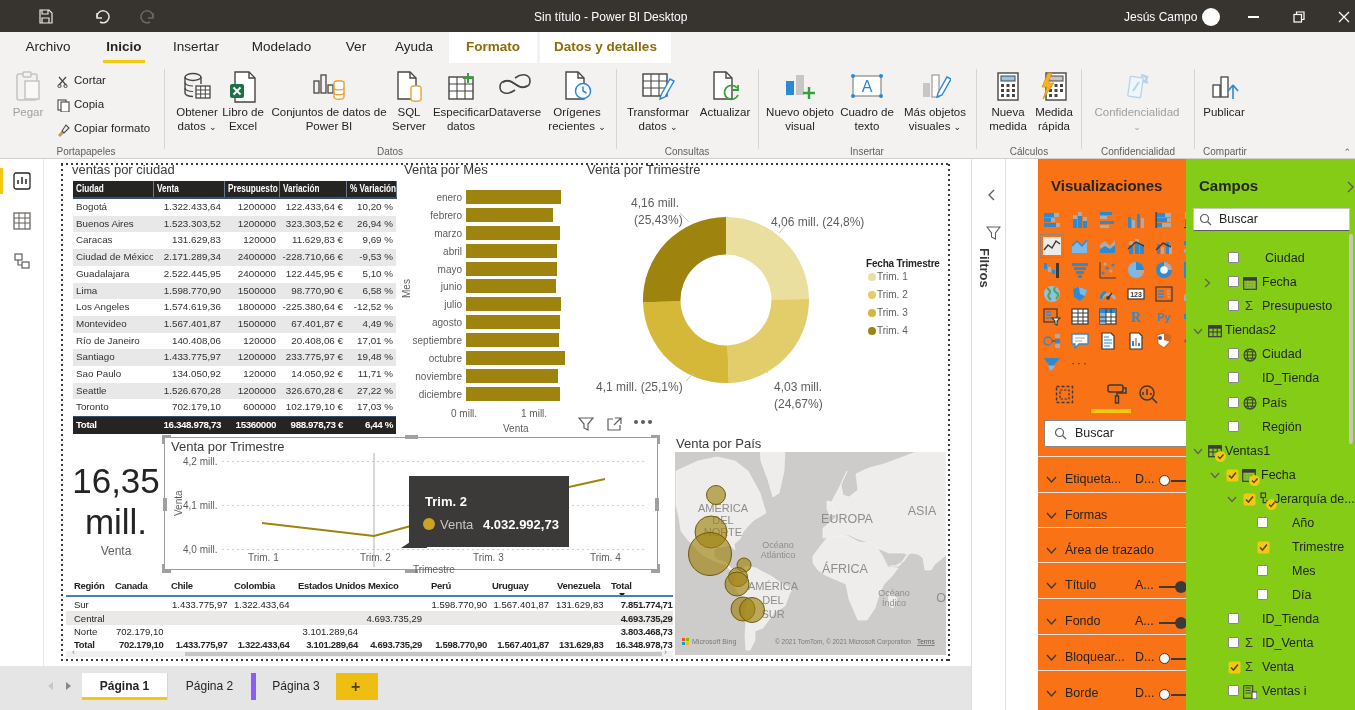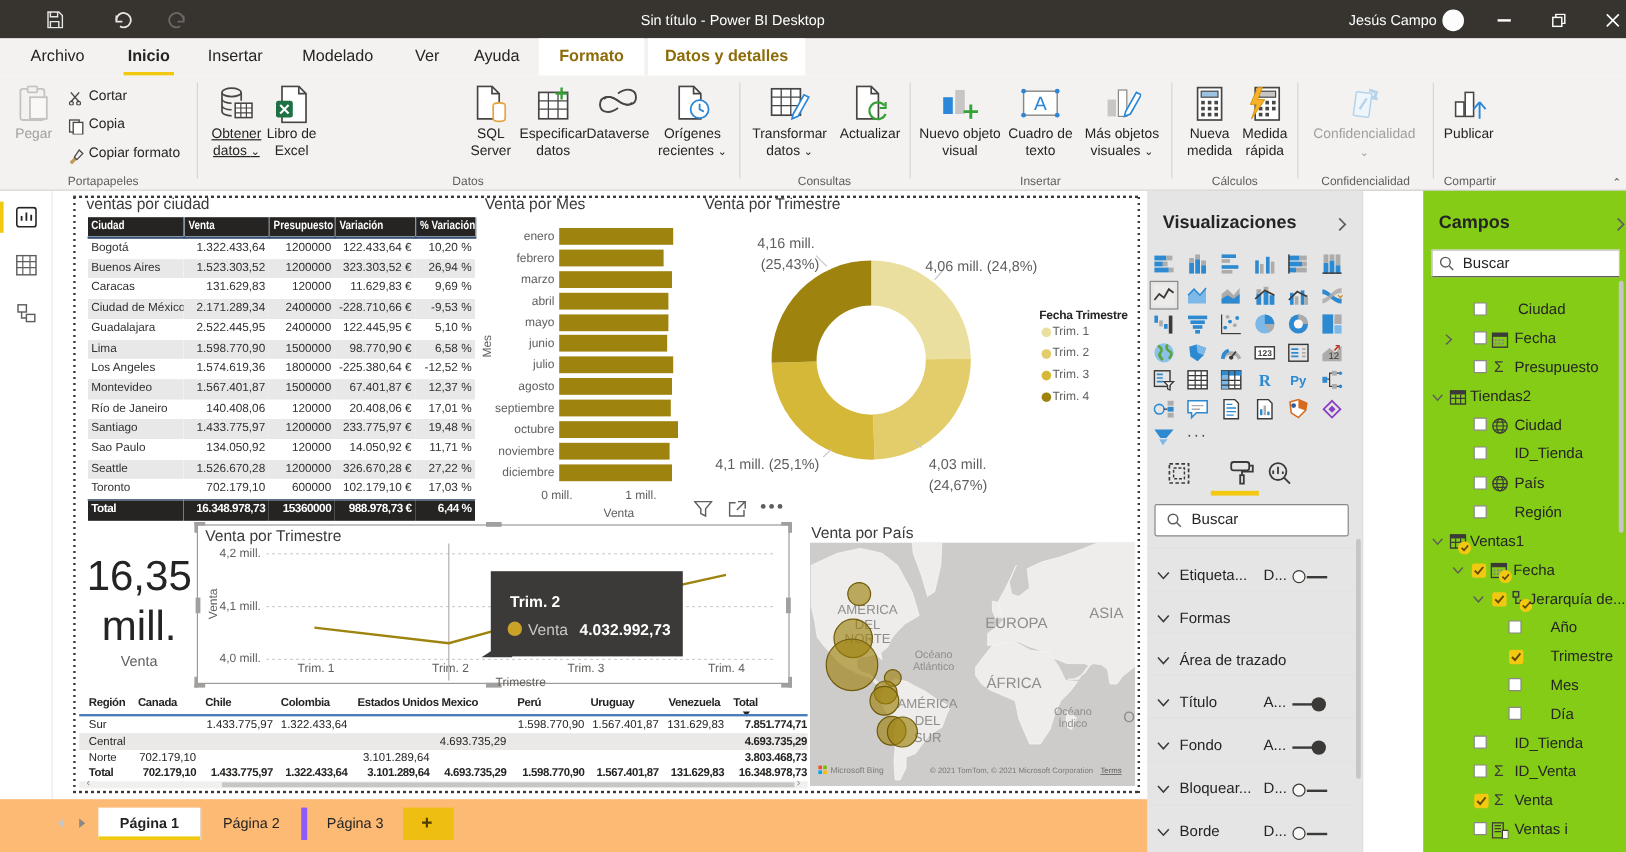--- a/index.html
+++ b/index.html
@@ -40,25 +40,25 @@
 #tbl1 tr.alt td { background:#E8E8E8; }
 #tbl1 tr.total td { background:#252423; color:#fff; font-weight:bold; border-top:1px solid #355070; letter-spacing:-0.4px; }
 
 .axlbl { position:absolute; font-size:10px; color:#605E5C; white-space:nowrap; }
 .bar { position:absolute; height:14px; background:#9E830F; }
 
 .mx { position:absolute; font-size:9.5px; color:#252423; white-space:nowrap; }
 .mxh { font-weight:bold; font-size:9.5px; letter-spacing:-0.3px; }
 
 #filtstrip { position:absolute; left:971px; top:159px; width:35px; height:551px; background:#fff; border-right:1px solid #E1DFDD; border-left:1px solid #E1DFDD; }
-#vizpanel { position:absolute; left:956px; top:159px; width:180px; height:551px; background:#e5e5e5; border-right:1px solid #E1DFDD; }
+#vizpanel { position:absolute; left:1038px; top:159px; width:180px; height:551px; background:#f97316; border-right:1px solid #E1DFDD; }
 #fldpanel { position:absolute; left:1186px; top:159px; width:169px; height:551px; background:#84cc16; }
 .ptitle { position:absolute; font-size:15px; font-weight:bold; color:#252423; }
 
-#pagebar { position:absolute; left:0; top:666px; width:1006px; height:44px; background:#fdba74; }
+#pagebar { position:absolute; left:0; top:666px; width:1006px; height:44px; background:#e5e5e5; }
 .ptab { position:absolute; top:7px; height:27px; line-height:27px; text-align:center; font-size:12px; color:#252423; }
 </style>
 </head>
 <body>
 <div id="titlebar">
   <svg class="abs" style="left:38px;top:9px" width="15" height="15" viewBox="0 0 15 15">
       <path d="M2 1 h9 l3 3 v10 h-12 z M4 1 v4 h6 v-4 M4 14 v-5 h7 v5" fill="none" stroke="#E8E6E3" stroke-width="1.2"></path>
     </svg>
   <svg class="abs" style="left:94px;top:9px" width="16" height="15" viewBox="0 0 16 15">
       <path d="M3 4 L3 9 L8 9" fill="none" stroke="#E8E6E3" stroke-width="1.5"></path>
@@ -127,41 +127,52 @@
       <rect x="1" y="1" width="8" height="10" fill="#fff" stroke="#484644" stroke-width="1.1"></rect>
       <rect x="4" y="3" width="8" height="10" fill="#fff" stroke="#484644" stroke-width="1.1"></rect>
     </svg>
   <div class="rsm" style="left:74px;top:35px">Copia</div>
   <svg class="abs" style="left:56px;top:60px" width="14" height="14" viewBox="0 0 14 14">
       <path d="M2 12 L6 8 L8 10 L4 14 Z" fill="#C19A54"></path>
       <path d="M6 8 L10 2 L13 5 L8 10 Z" fill="none" stroke="#484644" stroke-width="1.1"></path>
     </svg>
   <div class="rsm" style="left:74px;top:59px">Copiar formato</div>
 
-  <div class="rbtn" style="left:168px;top:8px;width:58px;text-decoration:underline;">
+  <div class="rbtn" style="left:168px;top:8px;width:58px;">
     <svg class="ric" width="32" height="32" viewBox="0 0 32 32">
         <ellipse cx="12" cy="6" rx="8" ry="3.5" fill="none" stroke="#484644" stroke-width="1.4"></ellipse>
         <path d="M4 6 V22 c0 2 3.6 3.5 8 3.5 M20 6 V13" fill="none" stroke="#484644" stroke-width="1.4"></path>
         <path d="M4 11.5 c0 2 3.6 3.5 8 3.5 M4 17 c0 2 3.6 3.5 8 3.5" fill="none" stroke="#484644" stroke-width="1.2"></path>
         <rect x="15" y="15" width="14" height="12" fill="#fff" stroke="#484644" stroke-width="1.3"></rect>
         <path d="M15 19 H29 M15 23 H29 M19.7 15 V27 M24.3 15 V27" stroke="#484644" stroke-width="1"></path>
       </svg>
     Obtener<br>datos <span style="font-size:9px">⌄</span>
   </div>
 
   <div class="rbtn" style="left:215px;top:8px;width:56px;">
     <svg class="ric" width="28" height="32" viewBox="0 0 28 32">
         <path d="M6 1 H20 L26 7 V31 H6 Z" fill="#fff" stroke="#484644" stroke-width="1.4"></path>
         <path d="M20 1 V7 H26" fill="none" stroke="#484644" stroke-width="1.4"></path>
         <rect x="1" y="13" width="14" height="14" rx="2" fill="#1E7145"></rect>
         <path d="M4.5 16.5 L11.5 23.5 M11.5 16.5 L4.5 23.5" stroke="#fff" stroke-width="1.8"></path>
       </svg>
     Libro de<br>Excel
   </div>
 
+  <div class="rbtn" style="left:268px;top:8px;width:122px;">
+    <svg class="ric" width="34" height="32" viewBox="0 0 34 32">
+        <rect x="2" y="10" width="5" height="12" fill="#F3F2F1" stroke="#484644" stroke-width="1.3"></rect>
+        <rect x="9" y="4" width="5" height="18" fill="#F3F2F1" stroke="#484644" stroke-width="1.3"></rect>
+        <rect x="16" y="14" width="5" height="8" fill="#F3F2F1" stroke="#484644" stroke-width="1.3"></rect>
+        <ellipse cx="27" cy="12" rx="5" ry="2.2" fill="#fff" stroke="#E8A33D" stroke-width="1.4"></ellipse>
+        <path d="M22 12 V26 c0 1.2 2.2 2.2 5 2.2 s5 -1 5 -2.2 V12" fill="#fff" stroke="#E8A33D" stroke-width="1.4"></path>
+        <path d="M22 16.7 c0 1.2 2.2 2.2 5 2.2 s5 -1 5 -2.2 M22 21.4 c0 1.2 2.2 2.2 5 2.2 s5 -1 5 -2.2" fill="none" stroke="#E8A33D" stroke-width="1.4"></path>
+      </svg>
+    Conjuntos de datos de<br>Power BI
+  </div>
 
   <div class="rbtn" style="left:386px;top:8px;width:46px;">
     <svg class="ric" width="30" height="32" viewBox="0 0 30 32">
         <path d="M4 1 H16 L22 7 V28 H4 Z" fill="#fff" stroke="#484644" stroke-width="1.4"></path>
         <path d="M16 1 V7 H22" fill="none" stroke="#484644" stroke-width="1.4"></path>
         <ellipse cx="22" cy="17" rx="5" ry="2.2" fill="#fff" stroke="#E8A33D" stroke-width="1.4"></ellipse>
         <path d="M17 17 V28 c0 1.2 2.2 2.2 5 2.2 s5 -1 5 -2.2 V17" fill="#fff" stroke="#E8A33D" stroke-width="1.4"></path>
       </svg>
     SQL<br>Server
   </div>
@@ -385,21 +396,21 @@
         <td class="num">1.574.619,36</td>
         <td class="num">1800000</td>
         <td class="num">-225.380,64 €</td>
         <td class="num">-12,52 %</td>
       </tr>
  <tr class="alt">
         <td>Montevideo</td>
         <td class="num">1.567.401,87</td>
         <td class="num">1500000</td>
         <td class="num">67.401,87 €</td>
-        <td class="num">12,37 %</td>
+        <td class="num">4,49 %</td>
       </tr>
  <tr>
         <td>Río de Janeiro</td>
         <td class="num">140.408,06</td>
         <td class="num">120000</td>
         <td class="num">20.408,06 €</td>
         <td class="num">17,01 %</td>
       </tr>
  <tr class="alt">
         <td>Santiago</td>

